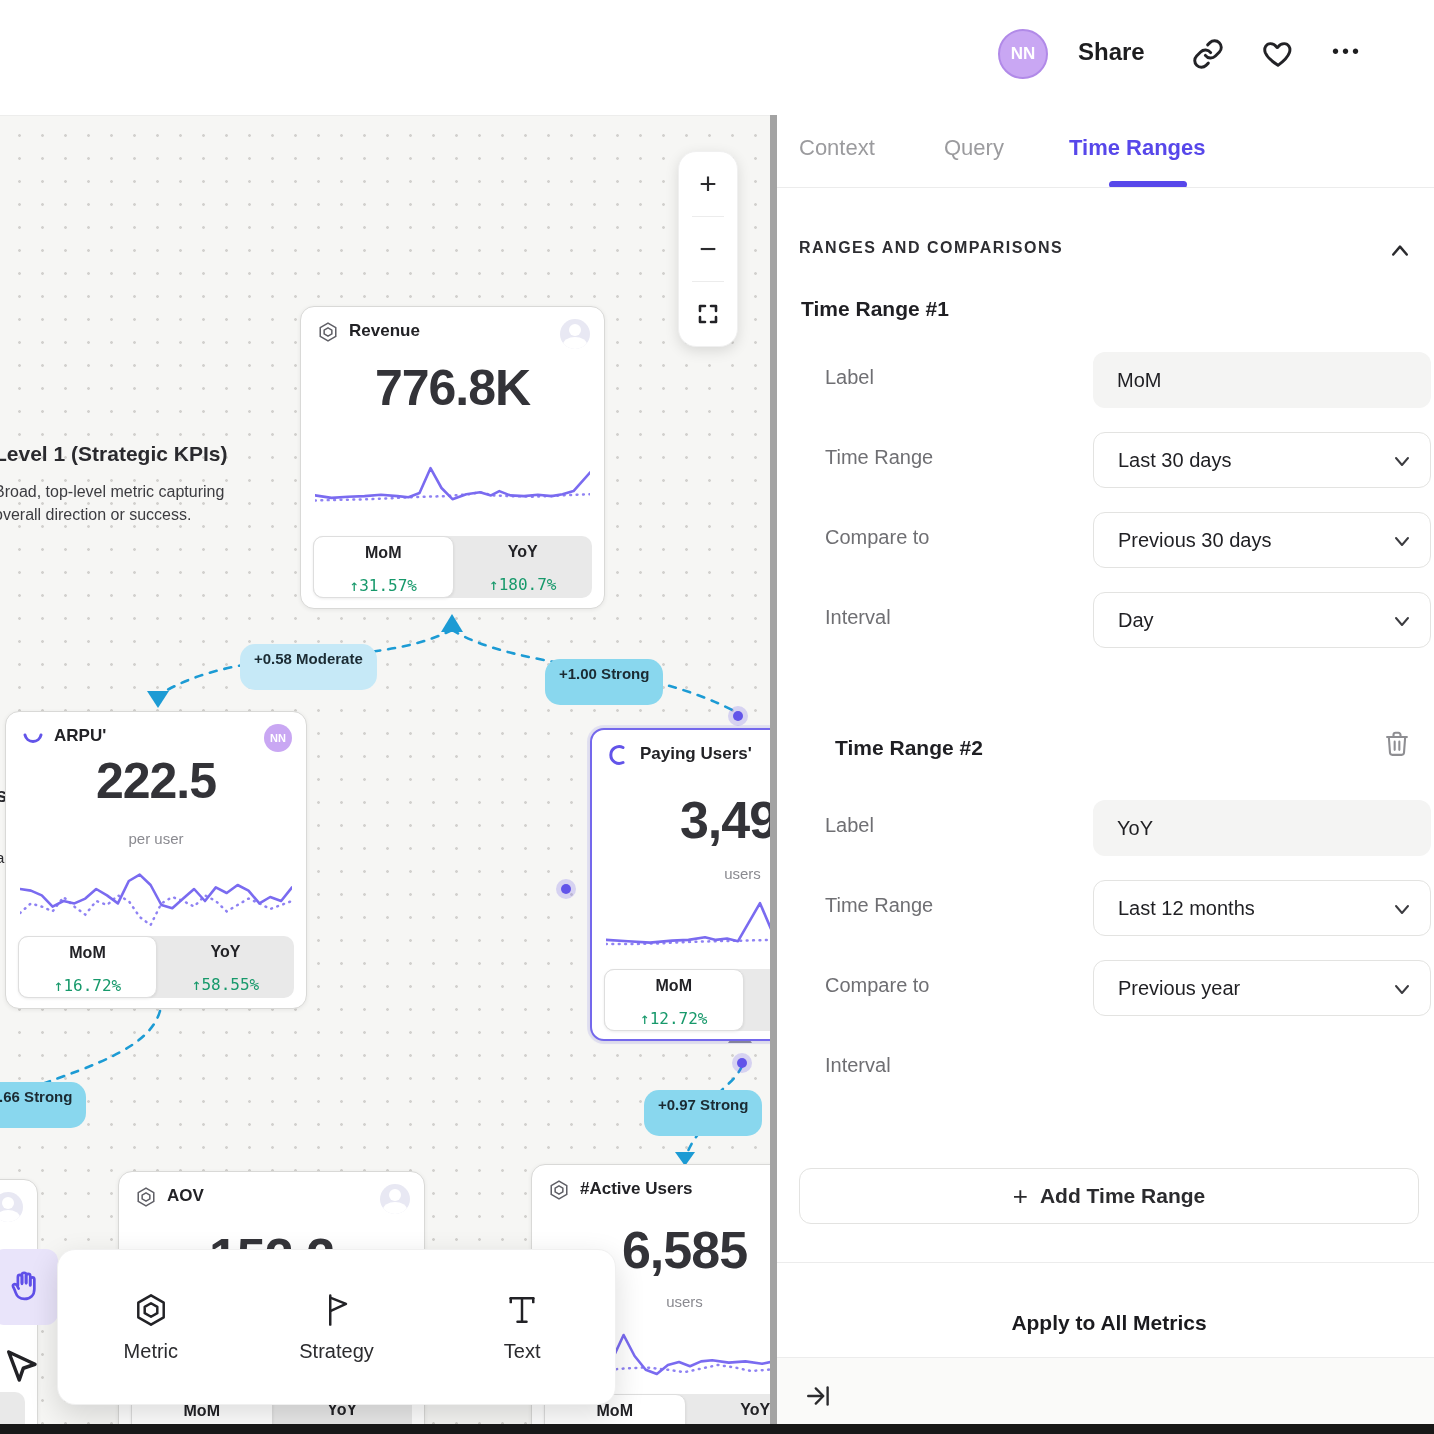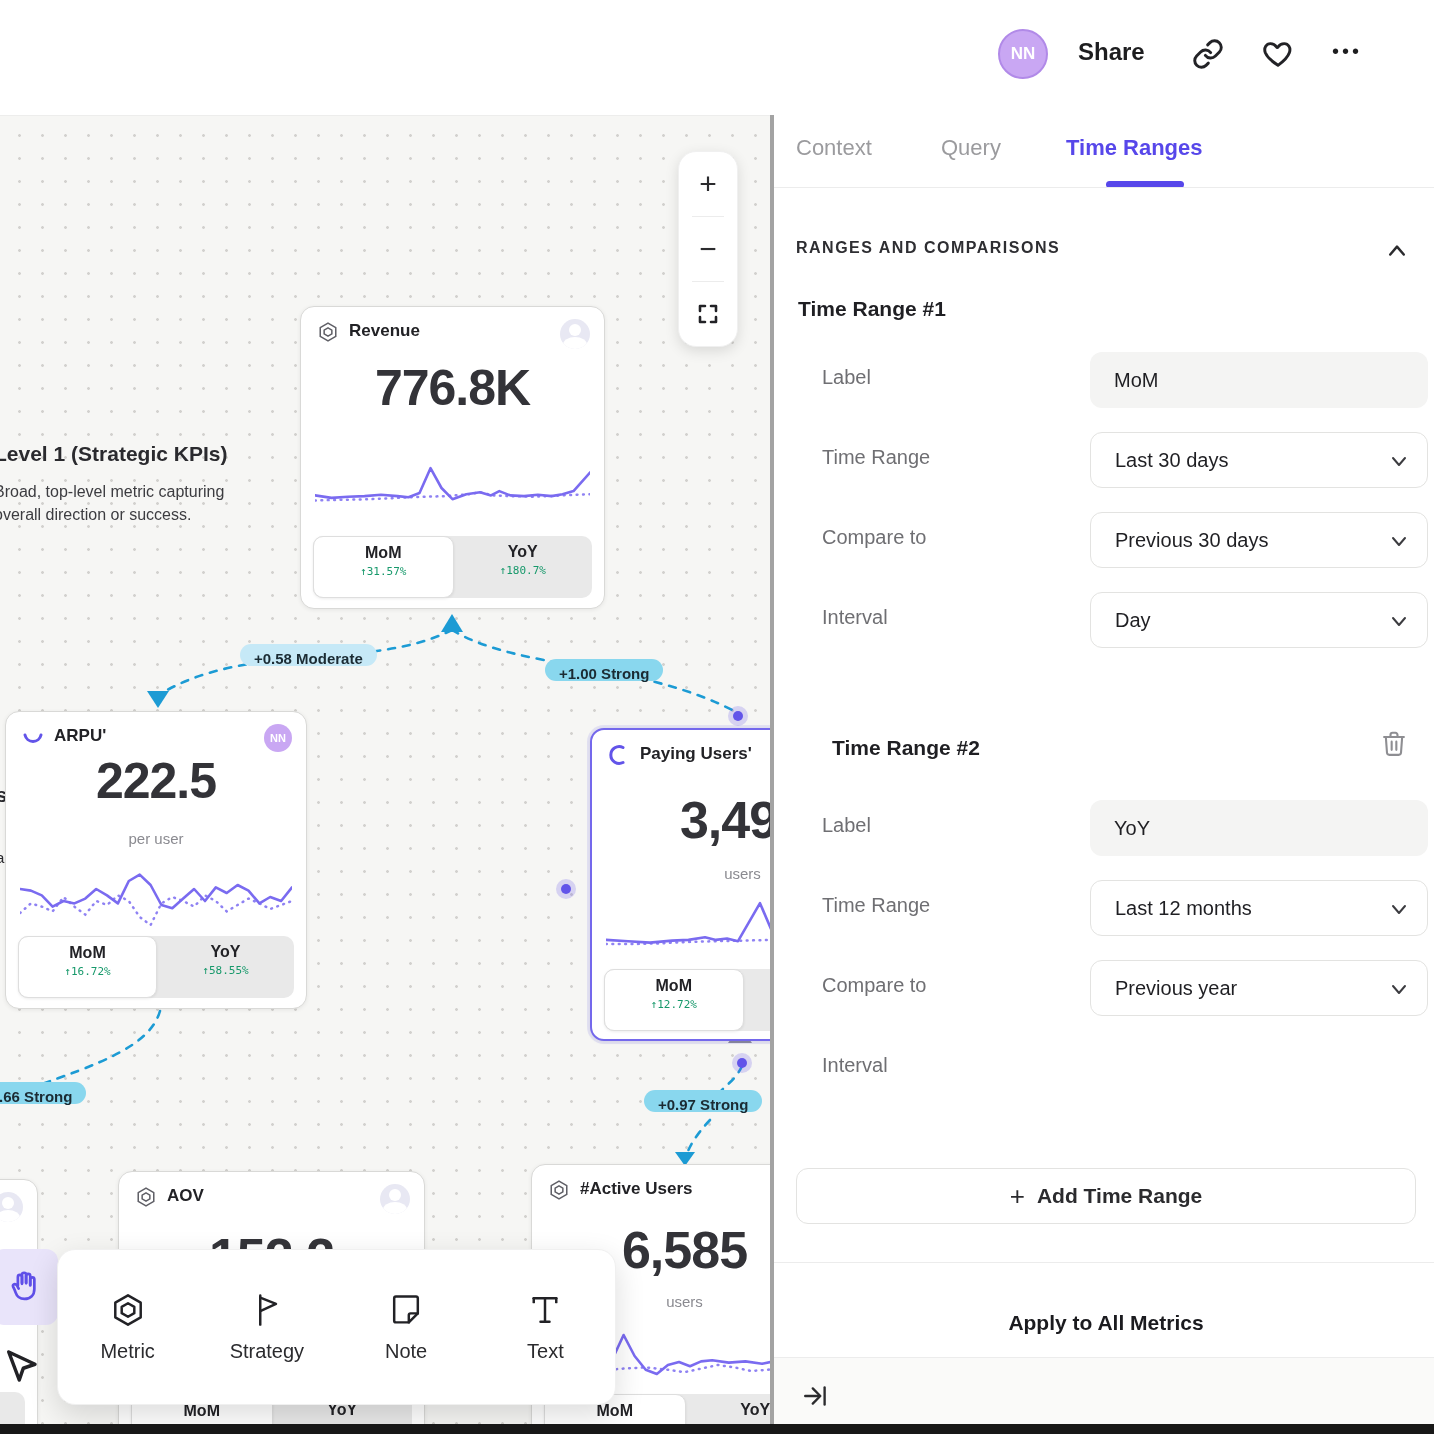--- a/index.html
+++ b/index.html
@@ -16,21 +16,21 @@
   #more-dots { position:absolute; left:1332px; top:40px; font-size:20px; letter-spacing:3px; color:#1d1d1f; cursor:pointer; }
 
   
   #canvas { position:absolute; left:0; top:115px; width:770px; height:1319px; overflow:hidden;
     background:#f6f6f4; border-top:1px solid #ededec;
     background-image:radial-gradient(circle, #d2d1ce 1.3px, transparent 1.5px);
     background-size:23px 23px; background-position:8px 8px; }
   #connector-svg { position:absolute; left:0; top:0; width:770px; height:1319px; z-index:1; pointer-events:none; }
   .dash { fill:none; stroke:#1c9bd4; stroke-width:2.6; stroke-dasharray:7 8; stroke-linecap:round; }
 
-  .pill { position:absolute; z-index:3; height:22px; line-height:30px; padding:0 14px; border-radius:15px;
+  .pill { position:absolute; z-index:3; height:46px; line-height:30px; padding:0 14px; border-radius:15px;
     font-size:15px; font-weight:700; color:#1b2b33; white-space:nowrap; }
   .pill.light { background:#c6e9f7; }
   .pill.strong { background:#89d7ee; }
 
   .note-title { position:absolute; z-index:2; font-size:21px; font-weight:700; color:#2a2a2e; white-space:nowrap; }
   .note-body { position:absolute; z-index:2; font-size:16px; color:#3c3c40; line-height:1.45; width:250px; }
   .frag { position:absolute; z-index:2; color:#2a2a2e; }
 
   
   .card { position:absolute; z-index:2; background:#fff; border:1px solid #d9d9d7; border-radius:14px;
@@ -45,21 +45,21 @@
     background:#c9a7f3; color:#fff; font-size:11px; font-weight:bold; display:flex; align-items:center; justify-content:center; }
   .card-value { position:absolute; left:0; width:100%; text-align:center; font-weight:800; color:#333338; letter-spacing:-1px; }
   .card-unit { position:absolute; left:0; width:100%; text-align:center; font-size:15px; color:#8a8a90; }
   .spark { position:absolute; left:14px; }
   .spark path.solid { fill:none; stroke:#7a6bf0; stroke-width:2.6; stroke-linejoin:round; stroke-linecap:round; }
   .spark path.dotted { fill:none; stroke:#8f82f3; stroke-width:2.5; stroke-dasharray:.8 5.6; stroke-linecap:round; }
   .seg-wrap { position:absolute; left:12px; right:12px; height:62px; background:#e9e9e9; border-radius:10px; display:flex; }
   .seg { flex:1; text-align:center; padding-top:7px; cursor:pointer; }
   .seg.sel { background:#fff; border:1px solid #dedede; border-radius:10px; box-shadow:0 1px 3px rgba(0,0,0,.08); }
   .seg .lbl { font-size:16px; font-weight:700; color:#222226; }
-  .seg .pct { font-family:"DejaVu Sans Mono", monospace; font-size:11px; color:#17996b; margin-top:3px; }
+  .seg .pct { font-family:"DejaVu Sans Mono", monospace; font-size:16px; color:#17996b; margin-top:14px; }
   .handle { position:absolute; z-index:4; width:10px; height:10px; border-radius:50%; background:#6254e9;
     box-shadow:0 0 0 5px rgba(98,84,233,.22); }
 
   
   #zoomctl { position:absolute; left:678px; top:35px; width:60px; height:196px; z-index:5; background:#fff;
     border-radius:18px; box-shadow:0 4px 14px rgba(0,0,0,.12); border:1px solid #f0f0f0;
     display:flex; flex-direction:column; align-items:center; }
   #zoomctl .zbtn { width:100%; height:65px; display:flex; align-items:center; justify-content:center;
     font-size:30px; color:#2b2b2e; cursor:pointer; }
   #zoomctl .zdiv { width:32px; height:1px; background:#ececec; }
@@ -72,21 +72,21 @@
   #toolbar { position:absolute; left:57px; top:1133px; width:559px; height:156px; background:#fff; z-index:6;
     border-radius:18px; box-shadow:0 10px 30px rgba(0,0,0,.14); border:1px solid #f0f0f0; display:flex; }
   .tool { flex:1; display:flex; flex-direction:column; align-items:center; justify-content:center; gap:12px; cursor:pointer; }
   .tool .tlabel { font-size:20px; color:#2b2b2e; }
   .oicon { stroke:#222226; stroke-width:2; fill:none; stroke-linejoin:round; stroke-linecap:round; }
 
   #bottom-bar { position:absolute; left:0; top:1424px; width:1434px; height:10px; background:#181818; z-index:30; }
 
   
   #panel { position:absolute; left:770px; top:115px; width:584px; height:1319px; background:#fff;
-    border-left:4px solid #a3a3a3; z-index:10;text-decoration:underline; }
+    border-left:7px solid #a3a3a3; z-index:10;text-decoration:underline; }
   .tab { position:absolute; top:20px; font-size:22px; color:#9b9b9e; cursor:pointer; white-space:nowrap; }
   .tab.active { color:#5747ea; font-weight:600; }
   #tab-underline { position:absolute; left:332px; top:66px; width:78px; height:7px; border-radius:4px; background:#5747ea; }
   #tabs-border { position:absolute; left:0; top:72px; width:664px; height:1px; background:#ececec; }
   #section-head { position:absolute; left:22px; top:124px; font-size:16px; font-weight:800; letter-spacing:1.5px; color:#2e2e32; }
   .tr-title { position:absolute; left:24px; font-size:21px; font-weight:700; color:#1f1f23; }
   .frow-label { position:absolute; left:48px; font-size:20px; color:#6f6f73; }
   .finput { position:absolute; left:316px; width:338px; height:56px; background:#f4f4f3; border:none; border-radius:12px;
     font-size:20px; color:#1f1f23; padding:0 24px; font-family:"Liberation Sans", sans-serif; }
   .fselect { position:absolute; left:316px; width:338px; height:56px; background:#fff; border:1px solid #e3e3e1;
@@ -345,29 +345,20 @@
         <g class="oicon" style="stroke-width:2.2">
           <line x1="10" y1="3" x2="10" y2="29"></line>
           <path d="M10 5 L24 10.5 L10 17"></path>
         </g>
       </svg>
       <div class="tlabel">Strategy</div>
     </div>
     <div class="tool">
       <svg width="36" height="36" viewBox="0 0 32 32">
         <g class="oicon" style="stroke-width:2.2">
-          <path d="M7 4h18a1.5 1.5 0 0 1 1.5 1.5V19l-8 8H7A1.5 1.5 0 0 1 5.5 25.5v-20A1.5 1.5 0 0 1 7 4z"></path>
-          <path d="M26.5 19h-6.5a1.5 1.5 0 0 0-1.5 1.5V27"></path>
-        </g>
-      </svg>
-      <div class="tlabel">Note</div>
-    </div>
-    <div class="tool">
-      <svg width="36" height="36" viewBox="0 0 32 32">
-        <g class="oicon" style="stroke-width:2.2">
           <path d="M6 5.5h20"></path>
             <path d="M6 5.5v3.5"></path>
             <path d="M26 5.5v3.5"></path>
           <path d="M16 5.5v21"></path>
             <path d="M12 26.5h8"></path>
         </g>
       </svg>
       <div class="tlabel">Text</div>
     </div>
   </div>

